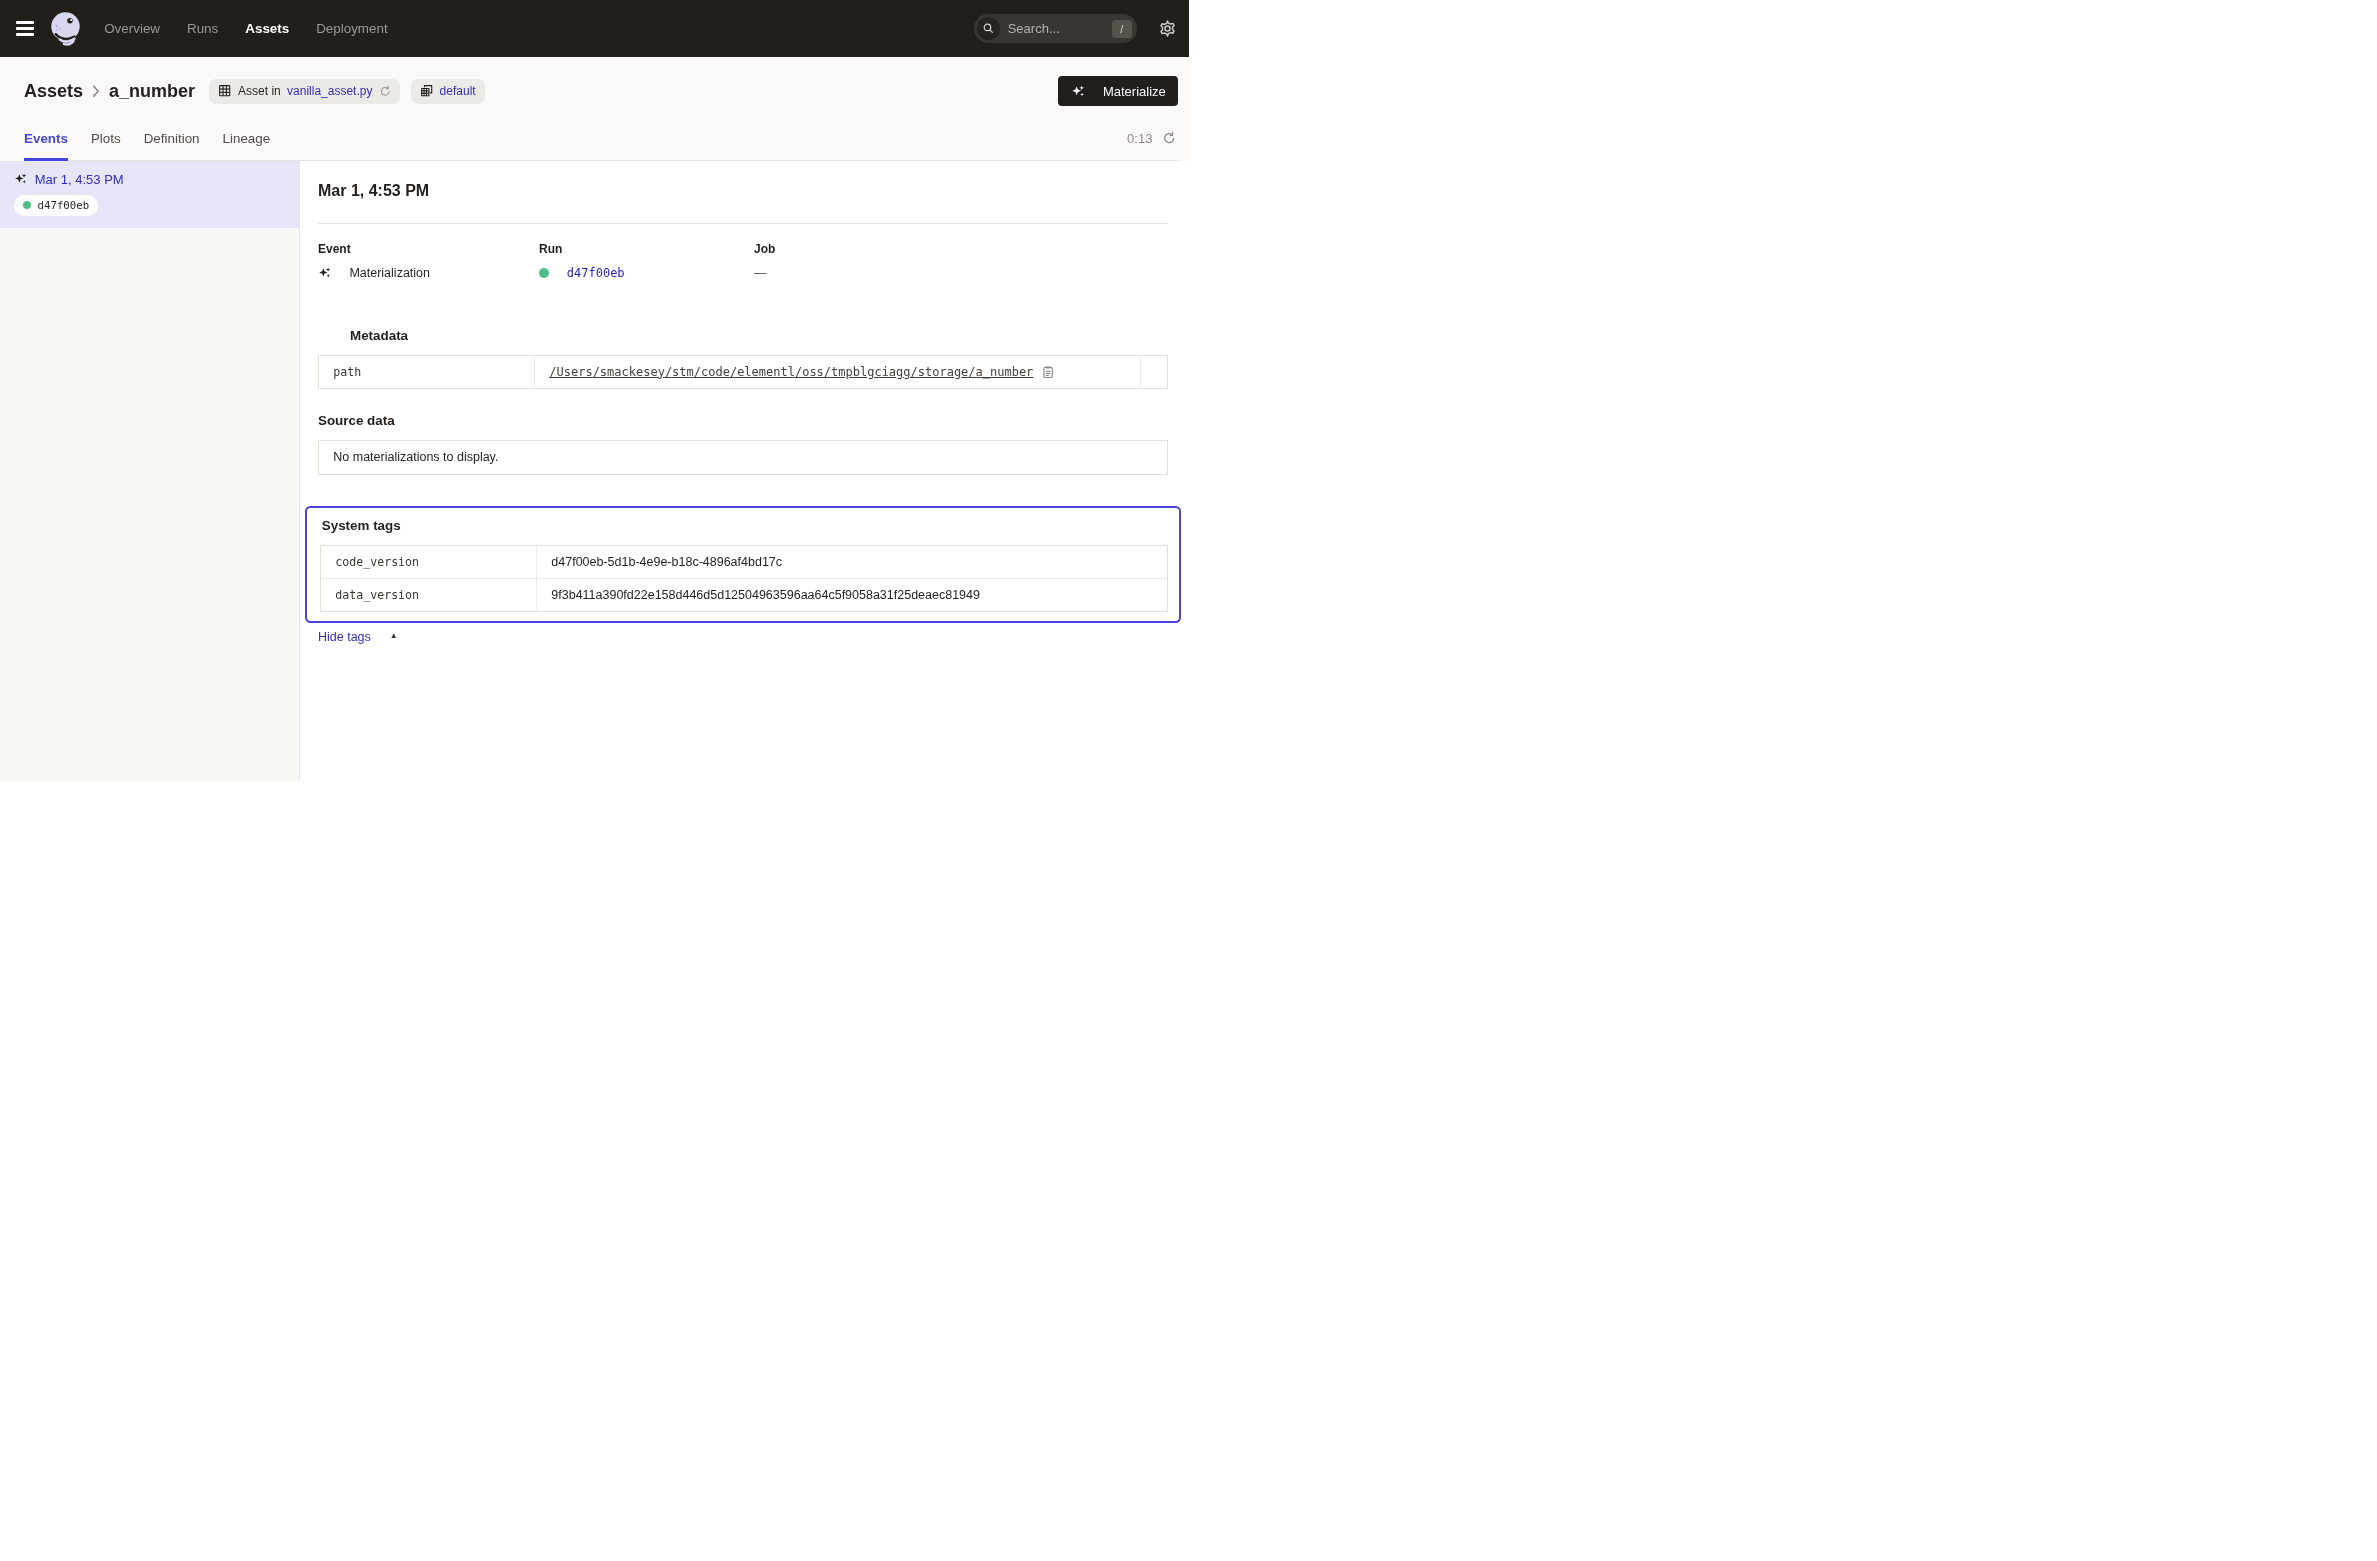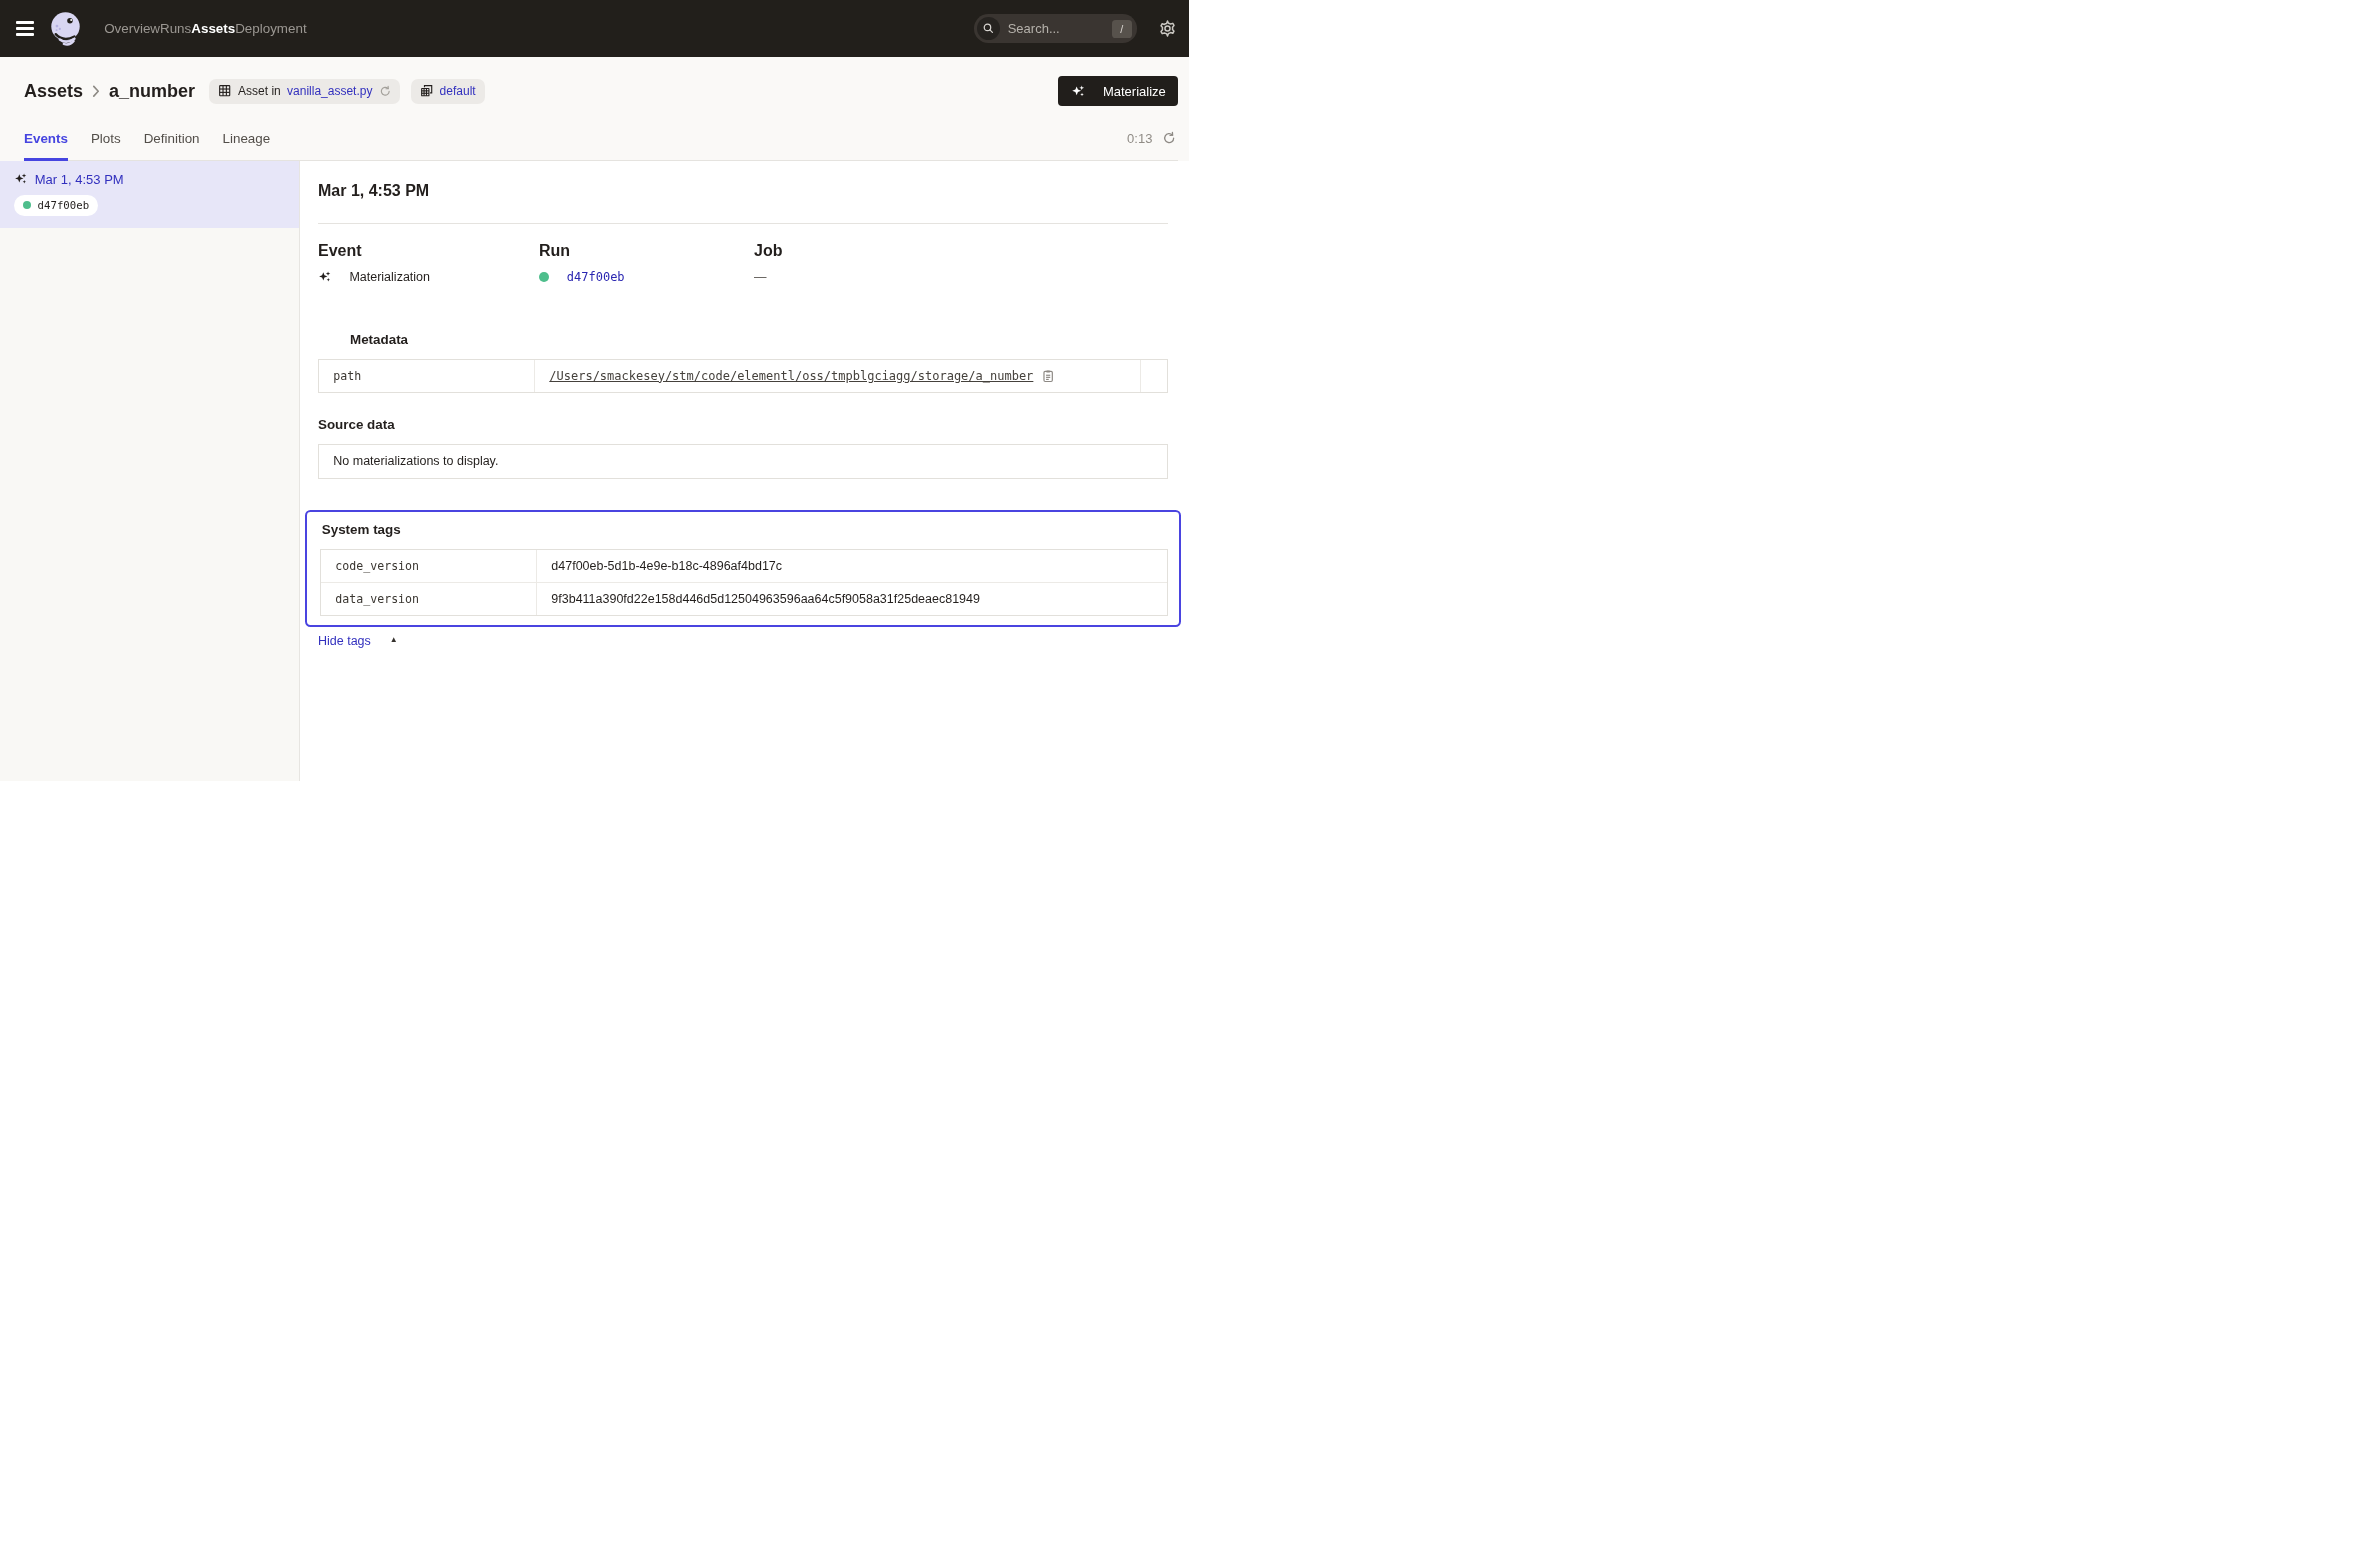--- a/index.html
+++ b/index.html
@@ -13,21 +13,21 @@
   svg { display: block; }
 
   
   .topnav {
     height: 57px; background: #221f1b; display: flex; align-items: center;
     padding: 0 12.5px 0 16px;
   }
   .hamburger { width: 18px; cursor: pointer; display: flex; flex-direction: column; gap: 3.6px; }
   .hamburger span { display: block; height: 2.7px; background: #ffffff; border-radius: 0.9px; }
   .brand-logo { margin-left: 11.6px; }
-  .nav-links { display: flex; align-items: flex-start; margin-left: 19.6px; }
+  .nav-links { display: flex; align-items: flex-start; margin-left: 19.6px; gap: 27px; }
   .nav-link { font-size: 13.4px; color: #9b9792; cursor: pointer; }
   .nav-link.active { color: #ffffff; font-weight: 700; }
   .nav-spacer { flex: 1; }
   .search-pill {
     width: 163px; height: 29px; background: #3a3531; border-radius: 14.3px;
     display: flex; align-items: center; padding: 0 5.4px 0 2.7px; cursor: text;
   }
   .search-iconwrap {
     width: 23px; height: 23px; border-radius: 50%; background: #262320;
     display: flex; align-items: center; justify-content: center; flex: none;
@@ -94,21 +94,21 @@
   .dot { border-radius: 50%; flex: none; }
   .dot.green { background: #4ebe8c; }
   .run-pill .dot { width: 8px; height: 8px; }
   .run-pill-id { font-family: "DejaVu Sans Mono", monospace; font-size: 10.7px; color: #231f1d; }
 
   .main { flex: 1; background: #ffffff; padding: 21.4px 21.4px 0 18px; overflow: hidden; }
   .event-heading { font-size: 16px; font-weight: 700; margin: 0 0 23px 0; }
   .divider { height: 0.9px; background: #e5e3df; margin-bottom: 18px; }
 
   .summary-grid { display: grid; grid-template-columns: 221px 215px 1fr; }
-  .summary-label { font-size: 16px; font-weight: 700; margin-bottom: 9.8px; }
+  .summary-label { font-size: 12px; font-weight: 700; margin-bottom: 9.8px; }
   .summary-value { font-size: 12.5px; display: flex; align-items: center; gap: 18px; }
   .summary-value .dot { width: 9.8px; height: 9.8px; }
   .run-link { font-family: "DejaVu Sans Mono", monospace; font-size: 12px; color: #2a26b1;
               cursor: pointer; text-decoration: none; }
   .job-dash { color: #55514c; }
 
   .section-title { font-size: 13.4px; font-weight: 700; }
   .metadata-title { margin: 48px 0 11.6px 0; padding-left: 32px; }
   .sourcedata-title { margin: 24px 0 11.6px 0; }
 

